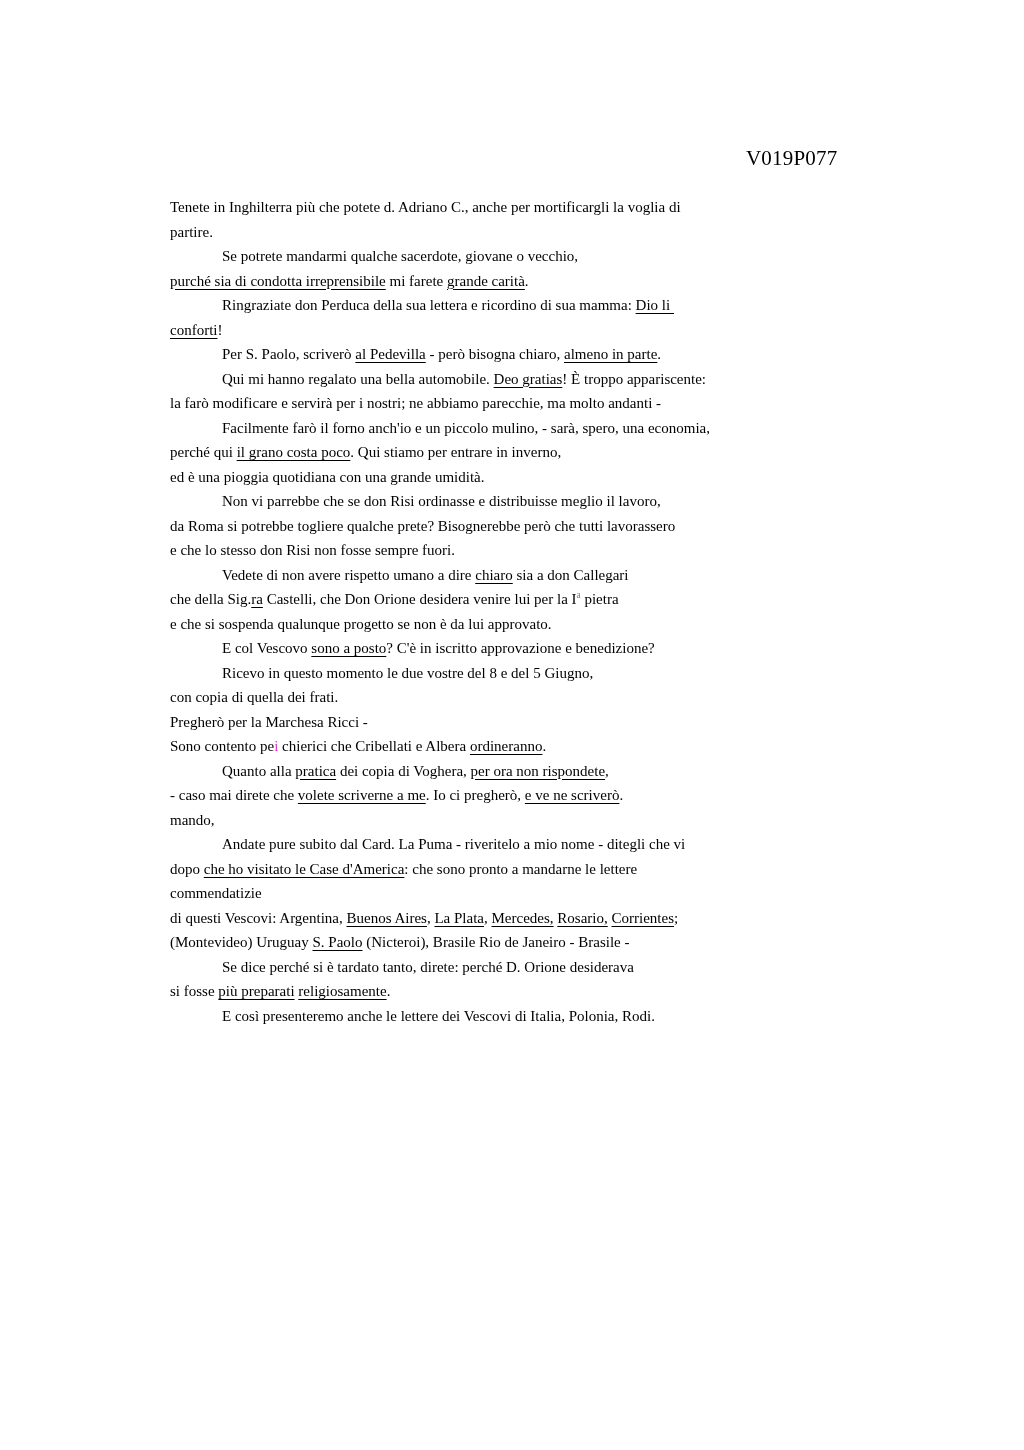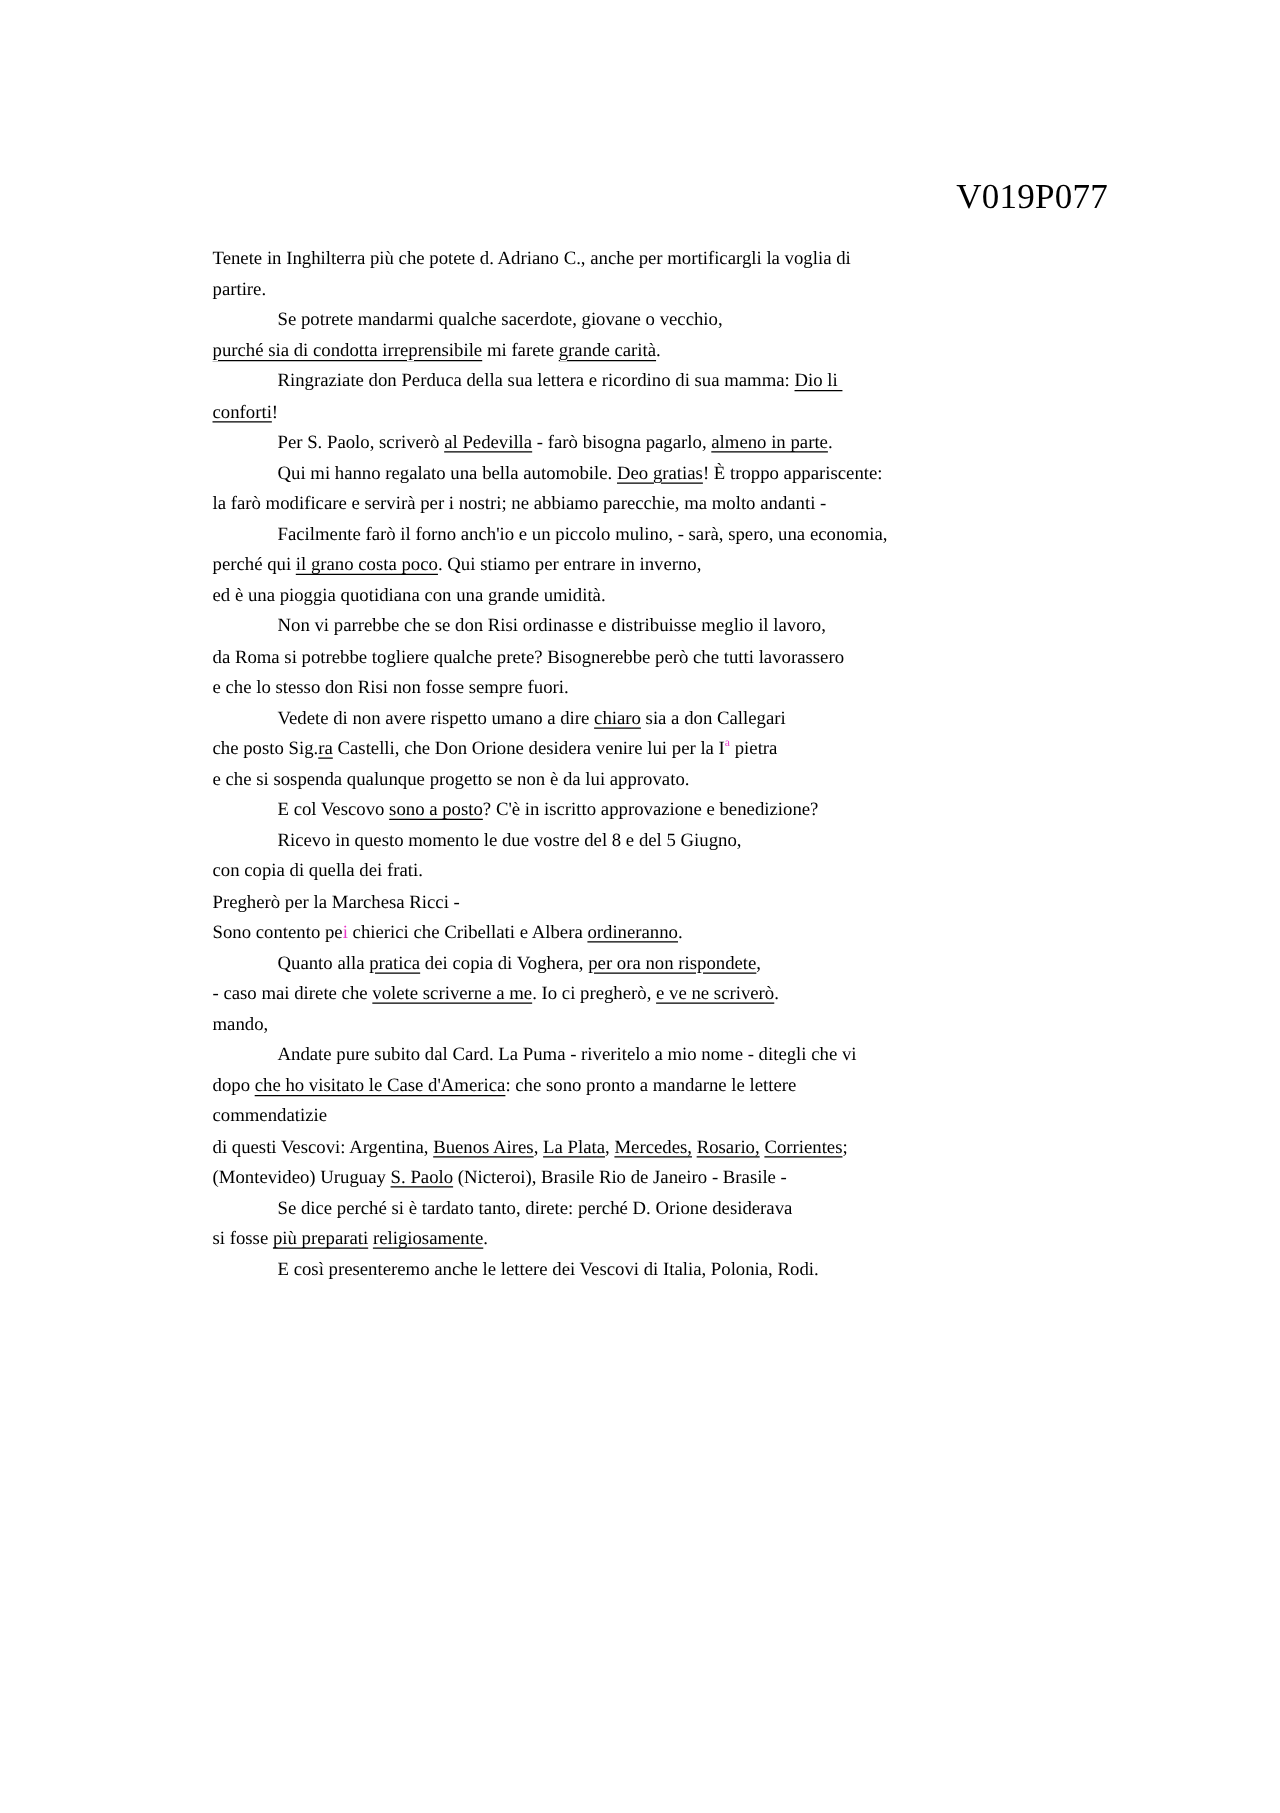--- a/index.html
+++ b/index.html
@@ -12,23 +12,23 @@
   }
   .page {
     position: relative;
     width: 1024px;
     height: 1450px;
     background: #ffffff;
     overflow: hidden;
   }
   .doc-ref {
     position: absolute;
-    left: 765px;
+    left: 746px;
     top: 146px;
-    font-size: 28px;
+    font-size: 21px;
     line-height: 24px;
     letter-spacing: 0.2px;
   }
   .letter-body {
     position: absolute;
     left: 170px;
     top: 195px;
     width: 732px;
     font-size: 15px;
     line-height: 24.5px;
@@ -57,31 +57,31 @@
 
 <div class="page">
   <div class="doc-ref">V019P077</div>
   <div class="letter-body">
       <div class="line"><span>Tenete in Inghilterra più che potete d. Adriano C., anche per mortificargli la voglia di</span></div>
       <div class="line"><span>partire.</span></div>
       <div class="line indent"><span>Se potrete mandarmi qualche sacerdote, giovane o vecchio,</span></div>
       <div class="line"><span class="u">purché sia di condotta irreprensibile</span><span> mi farete </span><span class="u">grande carità</span><span>.</span></div>
       <div class="line indent"><span>Ringraziate don Perduca della sua lettera e ricordino di sua mamma: </span><span class="u">Dio li </span></div>
       <div class="line"><span class="u">conforti</span><span>!</span></div>
-      <div class="line indent"><span>Per S. Paolo, scriverò </span><span class="u">al Pedevilla</span><span> - farò bisogna pagarlo, </span><span class="u">almeno in parte</span><span>.</span></div>
+      <div class="line indent"><span>Per S. Paolo, scriverò </span><span class="u">al Pedevilla</span><span> - però bisogna chiaro, </span><span class="u">almeno in parte</span><span>.</span></div>
       <div class="line indent"><span>Qui mi hanno regalato una bella automobile. </span><span class="u">Deo gratias</span><span>! È troppo appariscente:</span></div>
       <div class="line"><span>la farò modificare e servirà per i nostri; ne abbiamo parecchie, ma molto andanti -</span></div>
       <div class="line indent"><span>Facilmente farò il forno anch'io e un piccolo mulino, - sarà, spero, una economia,</span></div>
       <div class="line"><span>perché qui </span><span class="u">il grano costa poco</span><span>. Qui stiamo per entrare in inverno,</span></div>
       <div class="line"><span>ed è una pioggia quotidiana con una grande umidità.</span></div>
       <div class="line indent"><span>Non vi parrebbe che se don Risi ordinasse e distribuisse meglio il lavoro,</span></div>
       <div class="line"><span>da Roma si potrebbe togliere qualche prete? Bisognerebbe però che tutti lavorassero</span></div>
       <div class="line"><span>e che lo stesso don Risi non fosse sempre fuori.</span></div>
       <div class="line indent"><span>Vedete di non avere rispetto umano a dire </span><span class="u">chiaro</span><span> sia a don Callegari</span></div>
-      <div class="line"><span>che posto Sig.</span><span class="u">ra</span><span> Castelli, che Don Orione desidera venire lui per la I</span><span class="sup" style="color: rgb(232, 55, 200);">a</span><span> pietra</span></div>
+      <div class="line"><span>che della Sig.</span><span class="u">ra</span><span> Castelli, che Don Orione desidera venire lui per la I</span><span class="sup" style="color: rgb(232, 55, 200);">a</span><span> pietra</span></div>
       <div class="line"><span>e che si sospenda qualunque progetto se non è da lui approvato.</span></div>
       <div class="line indent"><span>E col Vescovo </span><span class="u">sono a posto</span><span>? C'è in iscritto approvazione e benedizione?</span></div>
       <div class="line indent"><span>Ricevo in questo momento le due vostre del 8 e del 5 Giugno,</span></div>
       <div class="line"><span>con copia di quella dei frati.</span></div>
       <div class="line"><span>Pregherò per la Marchesa Ricci -</span></div>
       <div class="line"><span>Sono contento pe</span><span style="color: rgb(232, 55, 200);">i</span><span> chierici che Cribellati e Albera </span><span class="u">ordineranno</span><span>.</span></div>
       <div class="line indent"><span>Quanto alla </span><span class="u">pratica</span><span> dei copia di Voghera, </span><span class="u">per ora non rispondete</span><span>,</span></div>
       <div class="line"><span>- caso mai direte che </span><span class="u">volete scriverne a me</span><span>. Io ci pregherò, </span><span class="u">e ve ne scriverò</span><span>.</span></div>
       <div class="line"><span>mando,</span></div>
       <div class="line indent"><span>Andate pure subito dal Card. La Puma - riveritelo a mio nome - ditegli che vi</span></div>

